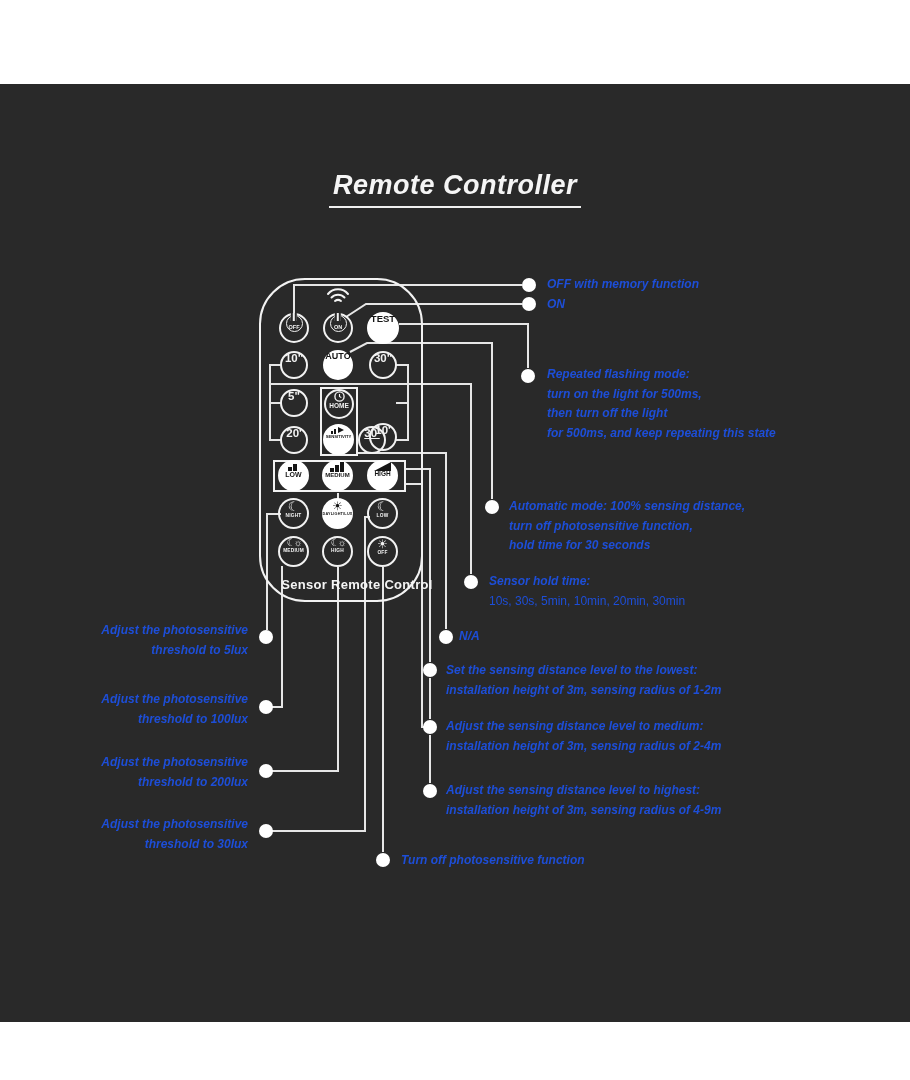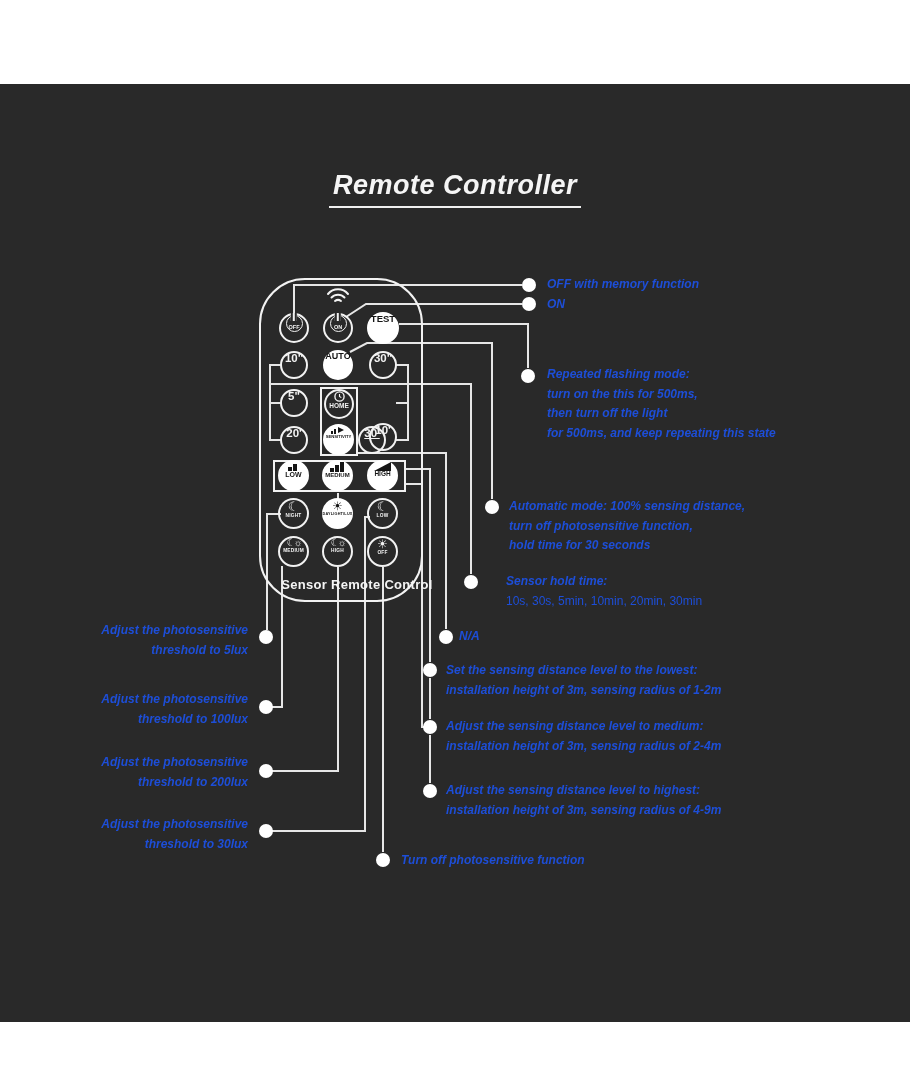--- a/index.html
+++ b/index.html
@@ -215,30 +215,30 @@
   <div class="footer-lbl">Sensor Remote Control</div>
 
   <div class="ann" style="left:547px;top:275px;">
     <div>OFF with memory function</div>
   </div>
   <div class="ann" style="left:547px;top:295px;">
     <div>ON</div>
   </div>
   <div class="ann" style="left:547px;top:357px;margin-top:8px;">
     <div>Repeated flashing mode:</div>
-    <div>turn on the this for 500ms,</div>
+    <div>turn on the light for 500ms,</div>
     <div>then turn off the light</div>
     <div>for 500ms, and keep repeating this state</div>
   </div>
   <div class="ann" style="left:509px;top:497px;">
     <div>Automatic mode: 100% sensing distance,</div>
     <div>turn off photosensitive function,</div>
     <div>hold time for 30 seconds</div>
   </div>
-  <div class="ann" style="left:506px;top:572px;">
+  <div class="ann" style="left:489px;top:572px;">
     <div>Sensor hold time:</div>
     <div class="reg">10s, 30s, 5min, 10min, 20min, 30min</div>
   </div>
   <div class="ann" style="left:459px;top:627px;">
     <div>N/A</div>
   </div>
   <div class="ann" style="left:446px;top:661px;">
     <div>Set the sensing distance level to the lowest:</div>
     <div>installation height of 3m, sensing radius of 1-2m</div>
   </div>

